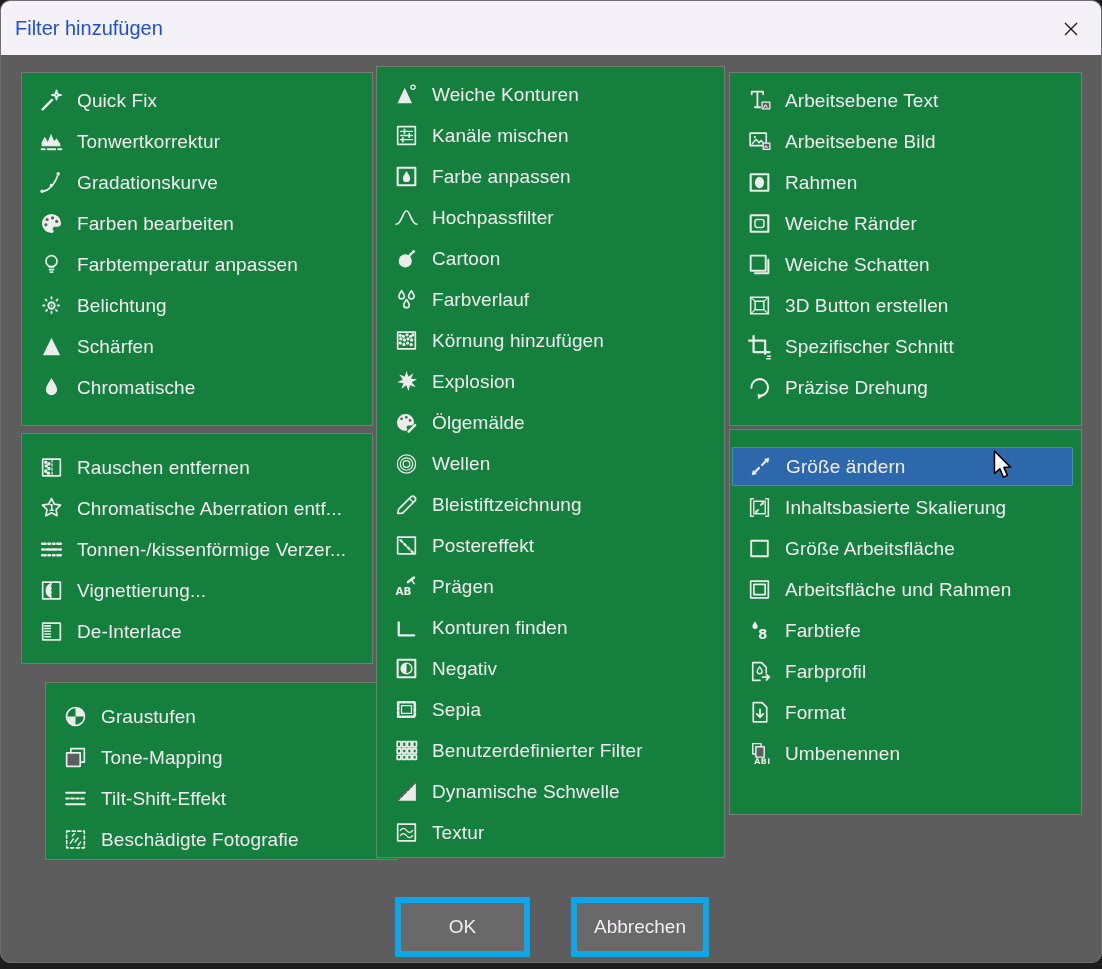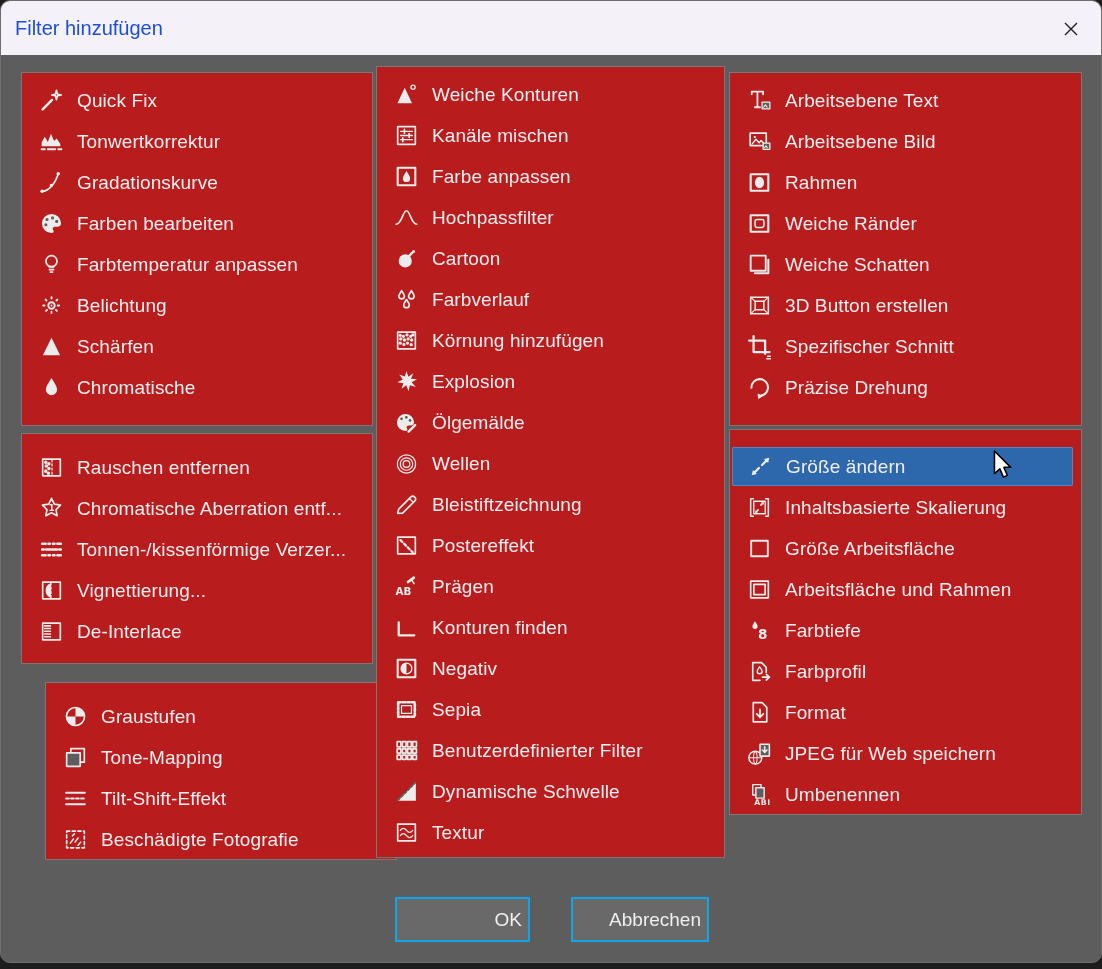--- a/index.html
+++ b/index.html
@@ -18,21 +18,21 @@
     background:#f4f1f8;border-radius:9px 9px 0 0;
     display:flex;align-items:center;padding-left:14px;box-sizing:border-box;
   }
   .titlebar .title{font-size:20px;color:#1d4ed8;}
   .close{
     position:absolute;right:16px;top:14px;width:28px;height:28px;
     display:flex;align-items:center;justify-content:center;cursor:default;
   }
   .gbox{
     position:absolute;box-sizing:border-box;border:1px solid #787878;
-    background:#b91c1c;
+    background:#15803d;
   }
   #c1g1{left:20px;top:71px;width:352px;height:354px;padding-top:7px;}
   #c1g2{left:20px;top:432px;width:352px;height:231px;padding-top:13px;}
   #c1g3{left:20px;top:681px;width:352px;height:178px;padding-top:13px;margin-left:24px;}
   #c2g1{left:375px;top:65px;width:349px;height:792px;padding-top:7px;}
   #c3g1{left:728px;top:71px;width:353px;height:354px;padding-top:7px;}
   #c3g2{left:728px;top:428px;width:353px;height:386px;padding-top:16px;}
   .row{
     height:41px;display:flex;align-items:center;
     padding:0 6px 0 14px;box-sizing:border-box;white-space:nowrap;
@@ -42,23 +42,23 @@
   .row .lbl{font-size:19px;color:#f0eef0;letter-spacing:0.1px;}
   .row.sel{
     background:var(--sel,#2d67ac);
     border:1px solid var(--selb,#4e88c7);
     height:39px;margin:1px 8px 1px 2px;padding-left:12px;border-radius:1px;
   }
   .ic{width:27px;height:27px;display:block;}
   .ic *{stroke:#ececec;fill:none;stroke-width:1.6;stroke-linecap:round;stroke-linejoin:round;}
   .ic text{stroke:none;fill:#ececec;font-weight:700;font-family:"DejaVu Sans",sans-serif;}
   .btn{
-    position:absolute;top:896px;height:45px;box-sizing:border-box;
-    background:#696969;border:2px solid #0ea5e9;color:#f0eef0;
-    font-size:19px;font-family:inherit;border-radius:1px;text-align:right;
+    position:absolute;top:896px;height:60px;box-sizing:border-box;
+    background:#696969;border:6px solid #0ea5e9;color:#f0eef0;
+    font-size:19px;font-family:inherit;border-radius:1px;
   }
   #okbtn{left:394px;width:135px;}
   #cancelbtn{left:570px;width:138px;}
   .cursor{position:absolute;left:988px;top:449px;width:31px;height:31px;z-index:10;}
 </style>
 </head>
 <body>
 
 <div class="dialog">
   <div class="titlebar">
@@ -596,31 +596,20 @@
           <svg class="ic" viewBox="0 0 26 26">
             <path d="M7 3.5h8.5L20 8v14H7Z" style="stroke-width:1.6"></path>
             <path d="M13.5 10v7M10.4 14.4l3.1 3.2 3.1-3.2" style="stroke-width:1.7"></path>
           </svg>
         </span>
         <span class="lbl">Format</span>
       </div>
       <div class="row">
         <span class="icw">
           <svg class="ic" viewBox="0 0 26 26">
-            <circle cx="9" cy="17" r="6.2" style="stroke-width:1.4"></circle>
-            <path d="M2.8 17h12.4M9 10.8c2.3 1.7 2.3 10.7 0 12.4M9 10.8c-2.3 1.7-2.3 10.7 0 12.4" style="stroke-width:1"></path>
-            <rect x="13.5" y="4" width="9" height="11.5" style="stroke-width:1.5;fill:#5d5d5d"></rect>
-            <path d="M18 6.5v5M15.8 9.6l2.2 2.4 2.2-2.4" style="stroke-width:1.5"></path>
-          </svg>
-        </span>
-        <span class="lbl">JPEG für Web speichern</span>
-      </div>
-      <div class="row">
-        <span class="icw">
-          <svg class="ic" viewBox="0 0 26 26">
             <rect x="6.5" y="3.5" width="8" height="10" style="stroke-width:1.4"></rect>
             <rect x="9.5" y="6.5" width="8" height="10" style="stroke-width:1.4;fill:#5d5d5d"></rect>
             <text x="8" y="23" style="font-size:7.5px;letter-spacing:0.5px">ABI</text>
           </svg>
         </span>
         <span class="lbl">Umbenennen</span>
       </div>
     </div>
 
   <button class="btn" id="okbtn">OK</button>

